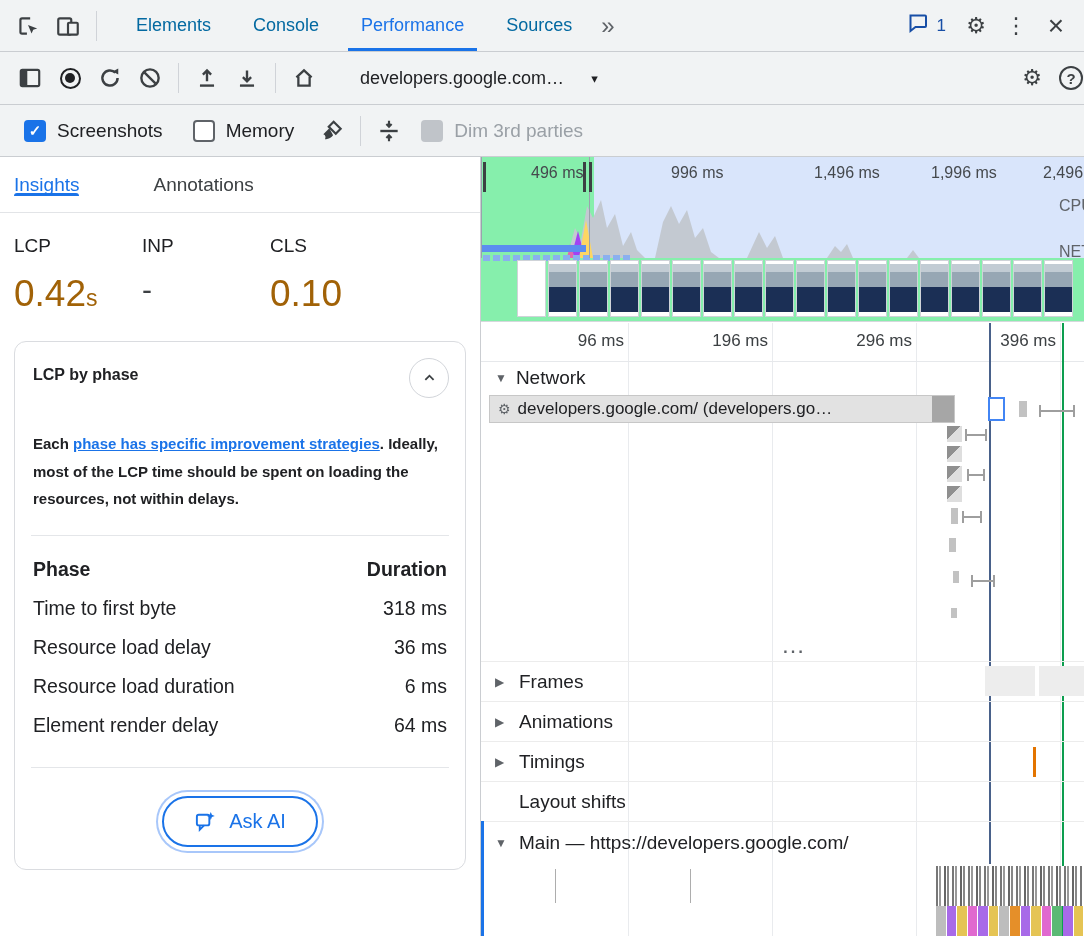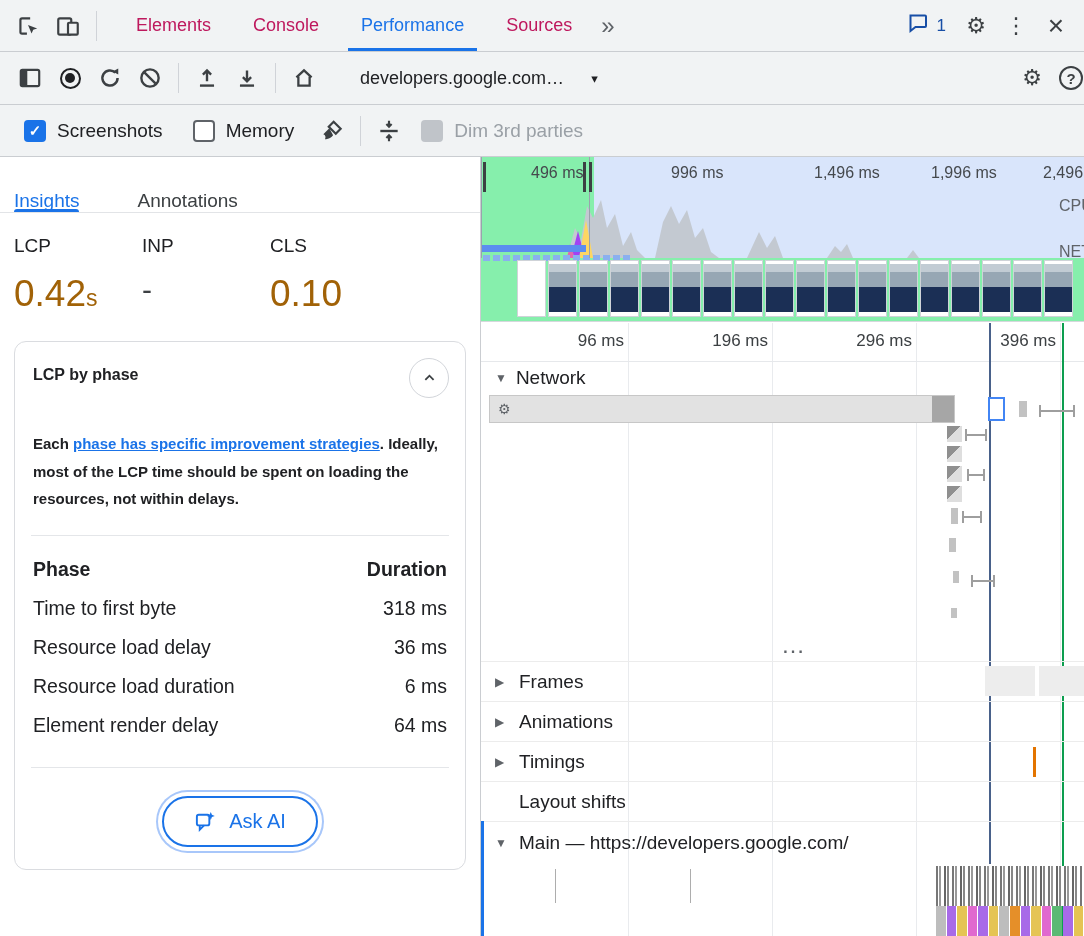--- a/index.html
+++ b/index.html
@@ -4,21 +4,21 @@
 <style>
   * { box-sizing: border-box; }
   body { margin: 0; font-family: "Liberation Sans", sans-serif; }
   #app { position: relative; width: 1084px; height: 936px; background: #fff; overflow: hidden; color: #3c4043; }
 
   
   .tabbar { display: flex; align-items: center; height: 52px; background: #f1f3f4; border-bottom: 1px solid #cacdd1; padding: 0 8px 0 8px; }
   .ibtn { width: 40px; height: 40px; display: flex; align-items: center; justify-content: center; color: #3c4043; font-size: 22px; flex: 0 0 auto; }
   .vsep { width: 1px; height: 30px; background: #d0d3d8; margin: 0 8px; flex: 0 0 auto; }
   .tabs { display: flex; height: 100%; margin-left: 10px; }
-  .tab { position: relative; display: flex; align-items: center; height: 100%; padding: 0 21px; font-size: 18px; color: #be185d; white-space: nowrap; }
+  .tab { position: relative; display: flex; align-items: center; height: 100%; padding: 0 21px; font-size: 18px; color: #0369a1; white-space: nowrap; }
   .tab.active { color: #1a73e8; font-weight: 500; }
   .tab.active::after { content: ""; position: absolute; left: 8px; right: 8px; bottom: 0; height: 3px; background: #1a73e8; }
   .more-tabs { font-size: 24px; color: #5f6368; padding: 0 8px; }
   .spacer { flex: 1; }
   .msgbtn { display: flex; align-items: center; gap: 7px; font-size: 17px; color: #174ea6; padding: 0 10px; }
   .glyph { font-size: 22px; line-height: 1; }
   .close-x { font-size: 28px; color: #3c4043; }
 
   
   .tb { display: flex; align-items: center; background: #f1f3f4; border-bottom: 1px solid #cacdd1; padding: 0 10px; }
@@ -36,21 +36,21 @@
   .cb.off { border: 2px solid #5f6368; background: #fff; }
   .cb.disabled { background: #c0c4c9; }
   .cklabel.dim { color: #9aa0a6; margin-left: 12px; }
 
   
   .content { display: flex; height: 779px; }
   .sidebar { width: 481px; flex: 0 0 auto; border-right: 1px solid #cacdd1; background: #fff; overflow: hidden; }
   .timeline { position: relative; flex: 1; background: #fff; overflow: hidden; }
 
   
-  .side-tabs { display: flex; align-items: flex-end; height: 56px; border-bottom: 1px solid #e2e4e7; padding-left: 14px; gap: 58px; }
+  .side-tabs { display: flex; align-items: center; height: 56px; border-bottom: 1px solid #e2e4e7; padding-left: 14px; gap: 74px; }
   .side-tab { position: relative; display: flex; align-items: center; font-size: 19px; color: #3c4043; }
   .side-tab.active { color: #1a73e8; font-weight: 500; }
   .side-tab.active::after { content: ""; position: absolute; left: 0; right: 0; bottom: 0; height: 3px; background: #1a73e8; border-radius: 3px 3px 0 0; }
   .metrics { display: flex; padding: 22px 0 0 14px; }
   .metric { width: 128px; }
   .metric .m-label { font-size: 19px; color: #202124; }
   .metric .m-value { margin-top: 16px; font-size: 37px; color: #a16207; }
   .metric .m-value.na { color: #3c4043; font-size: 30px; }
   .metric .unit { font-size: 23px; }
   .card { margin: 26px 14px 0 14px; border: 1px solid #dadce0; border-radius: 12px; padding: 16px 16px 22px 16px; }
@@ -366,20 +366,21 @@
 
         <div class="marker-dark"></div>
         <div class="marker-green"></div>
 
         <div class="net-head">
           <span class="tri">▼</span>
           <span>Network</span>
         </div>
         <div class="req-row">
           <span class="gear-sm">⚙</span>
+          <span class="req-text">developers.google.com/ (developers.go…</span>
           <span class="req-cap"></span>
         </div>
         <div class="blue-rect"></div>
         <div class="nbar" style="left:538px;top:78px;width:8px;height:16px"></div>
         <div class="whisker" style="left:558px;top:82px;width:36px"></div>
         <div class="tri-block" style="left:466px;top:103px"></div>
         <div class="whisker" style="left:484px;top:106px;width:22px"></div>
         <div class="tri-block" style="left:466px;top:123px"></div>
         <div class="tri-block" style="left:466px;top:143px"></div>
         <div class="whisker" style="left:486px;top:146px;width:18px"></div>

